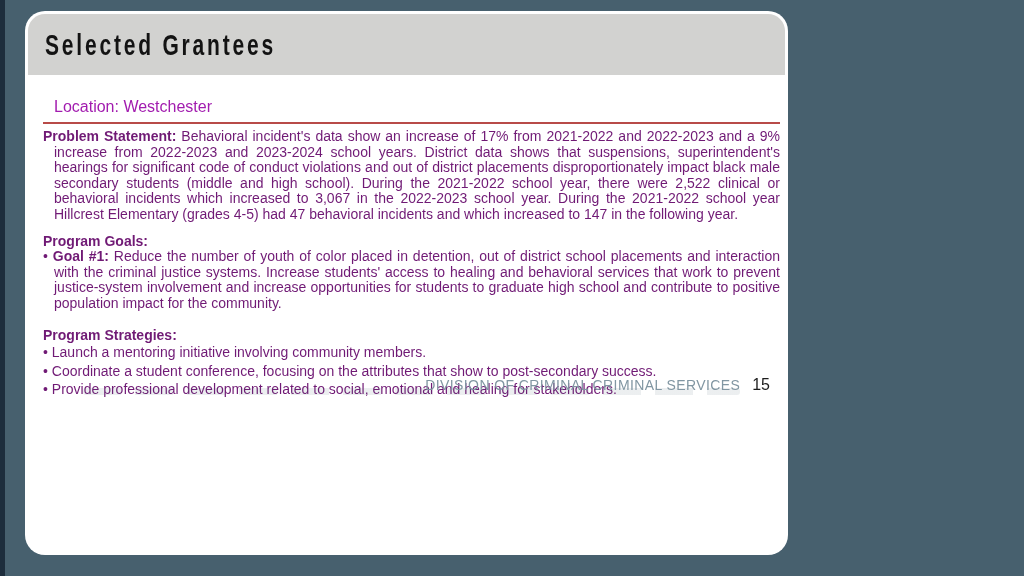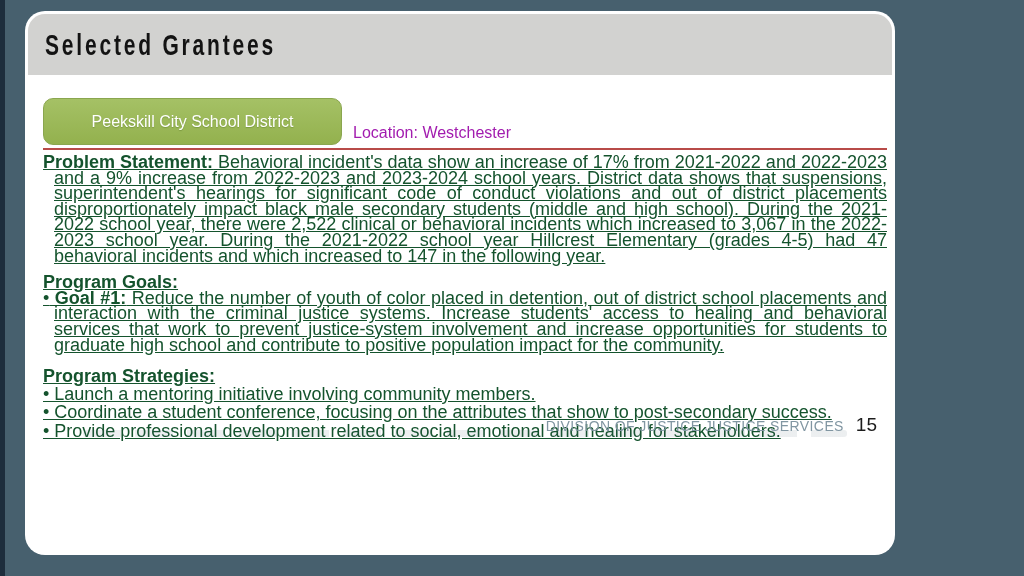--- a/index.html
+++ b/index.html
@@ -19,21 +19,21 @@
   .left-edge-strip {
     position: absolute;
     left: 0; top: 0;
     width: 5px; height: 576px;
     background: #1d2d3c;
   }
   .panel {
     position: absolute;
     left: 25px;
     top: 11px;
-    width: 870px;
+    width: 763px;
     height: 544px;
     background: #ffffff;
     border-radius: 20px;
   }
   .header-band {
     position: absolute;
     left: 3px; top: 3px; right: 3px;
     height: 61px;
     background: #d2d2d0;
     border-radius: 17px 17px 0 0;
@@ -82,24 +82,23 @@
     font-size: 16px;
     color: #a21caf;
   }
   .red-rule {
     height: 2px;
     background: #b84b48;
     margin-top: 3px;
     margin-bottom: 5px;
   }
   .body-text {
-    font-size: 18px;
+    font-size: 14px;
     line-height: 15.6px;
-    color: #14532d;
-    text-decoration: underline;
+    color: #701a75;
   }
   .para {
     margin: 0;
     text-align: justify;
     padding-left: 11px;
     text-indent: -11px;
   }
   .bold { font-weight: bold; }
   .goals-heading {
     margin-top: 11px;
@@ -121,21 +120,21 @@
     align-items: baseline;
     white-space: nowrap;
   }
   .footer-org {
     color: #8196a2;
     font-size: 14px;
     letter-spacing: 0.4px;
   }
   .footer-page {
     color: #1c1c1c;
-    font-size: 19px;
+    font-size: 16px;
     margin-left: 12px;
   }
   .watermark-strip {
     position: absolute;
     left: 40px;
     right: 40px;
     bottom: 3px;
     height: 7px;
     background: repeating-linear-gradient(
       90deg,
@@ -155,21 +154,20 @@
 
   <div class="panel">
 
     <div class="header-band">
       <div class="slide-title">Selected Grantees</div>
     </div>
 
     <div class="content">
 
       <div class="badge-row">
-        <div class="grantee-badge">Peekskill City School District</div>
         <span class="location-text">Location: Westchester</span>
       </div>
 
       <div class="red-rule"></div>
 
       <div class="body-text">
 
         <p class="para"><span class="bold">Problem Statement:</span><span> Behavioral incident's data show an increase of 17% from 2021-2022 and 2022-2023 and a 9% increase from 2022-2023 and 2023-2024 school years. District data shows that suspensions, superintendent's hearings for significant code of conduct violations and out of district placements disproportionately impact black male secondary students (middle and high school).  During the 2021-2022 school year, there were 2,522 clinical or behavioral incidents which increased to 3,067 in the 2022-2023 school year. During the 2021-2022 school year Hillcrest Elementary (grades 4-5) had 47 behavioral incidents and which increased to 147 in the following year.</span></p>
 
         <p class="para goals-heading">Program Goals:</p>
@@ -180,19 +178,19 @@
 
         <p class="strategy-line">• Launch a mentoring initiative involving community members.</p>
         <p class="strategy-line">• Coordinate a student conference, focusing on the attributes that show to post-secondary success.</p>
         <p class="strategy-line">• Provide professional development related to social, emotional and healing for stakeholders.</p>
 
       </div>
 
       <div class="watermark-strip"></div>
 
       <div class="footer">
-        <span class="footer-org">DIVISION OF JUSTICE JUSTICE SERVICES</span>
+        <span class="footer-org">DIVISION OF CRIMINAL CRIMINAL SERVICES</span>
         <span class="footer-page">15</span>
       </div>
 
     </div>
   </div>
 </div>
 
 </body></html>

